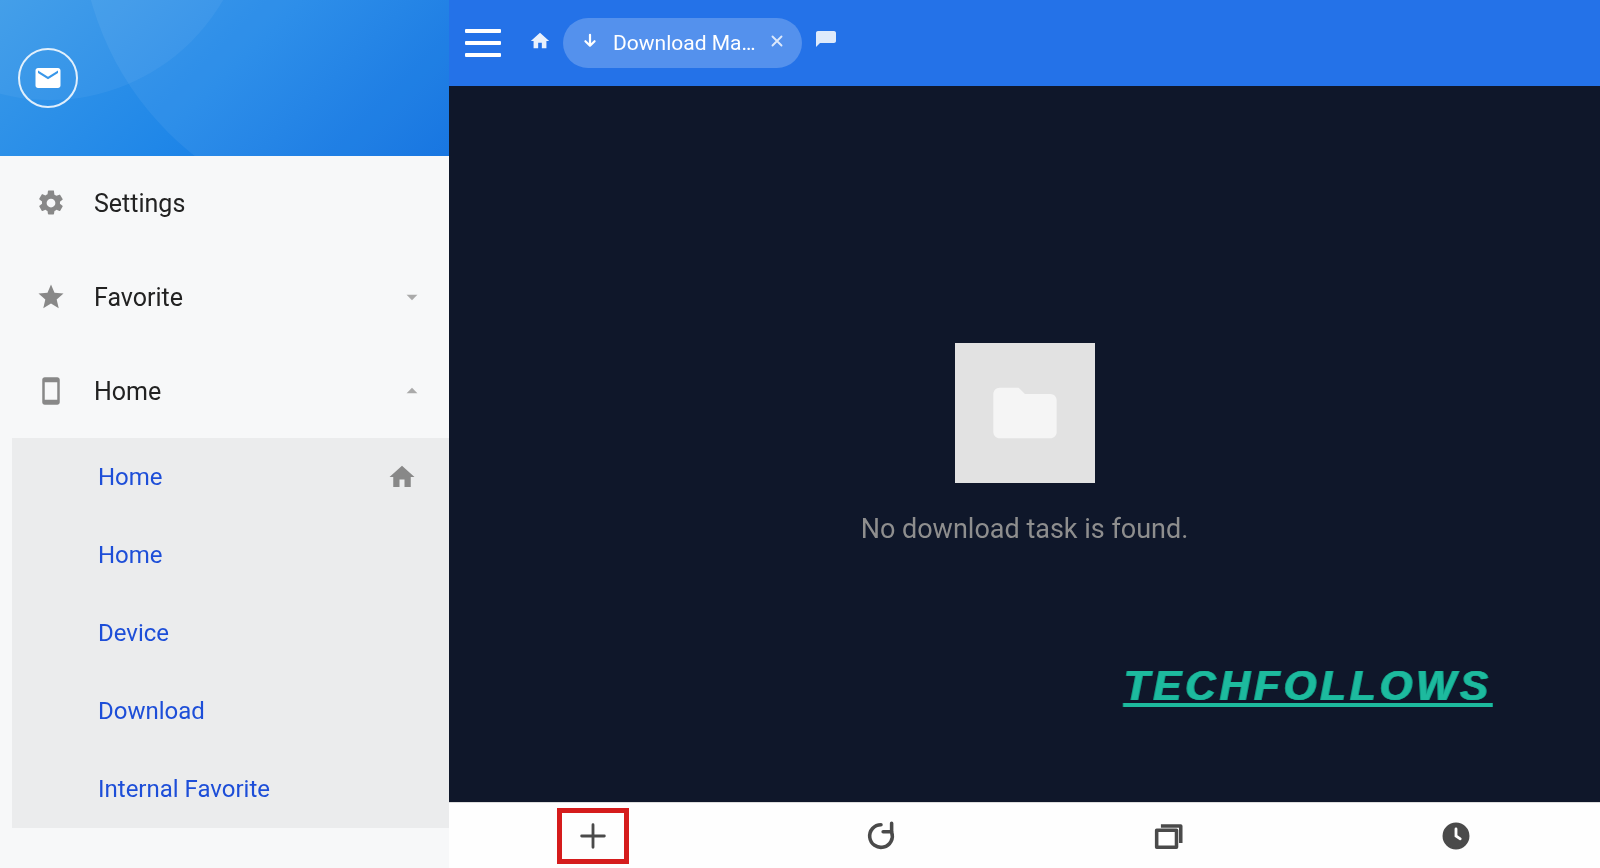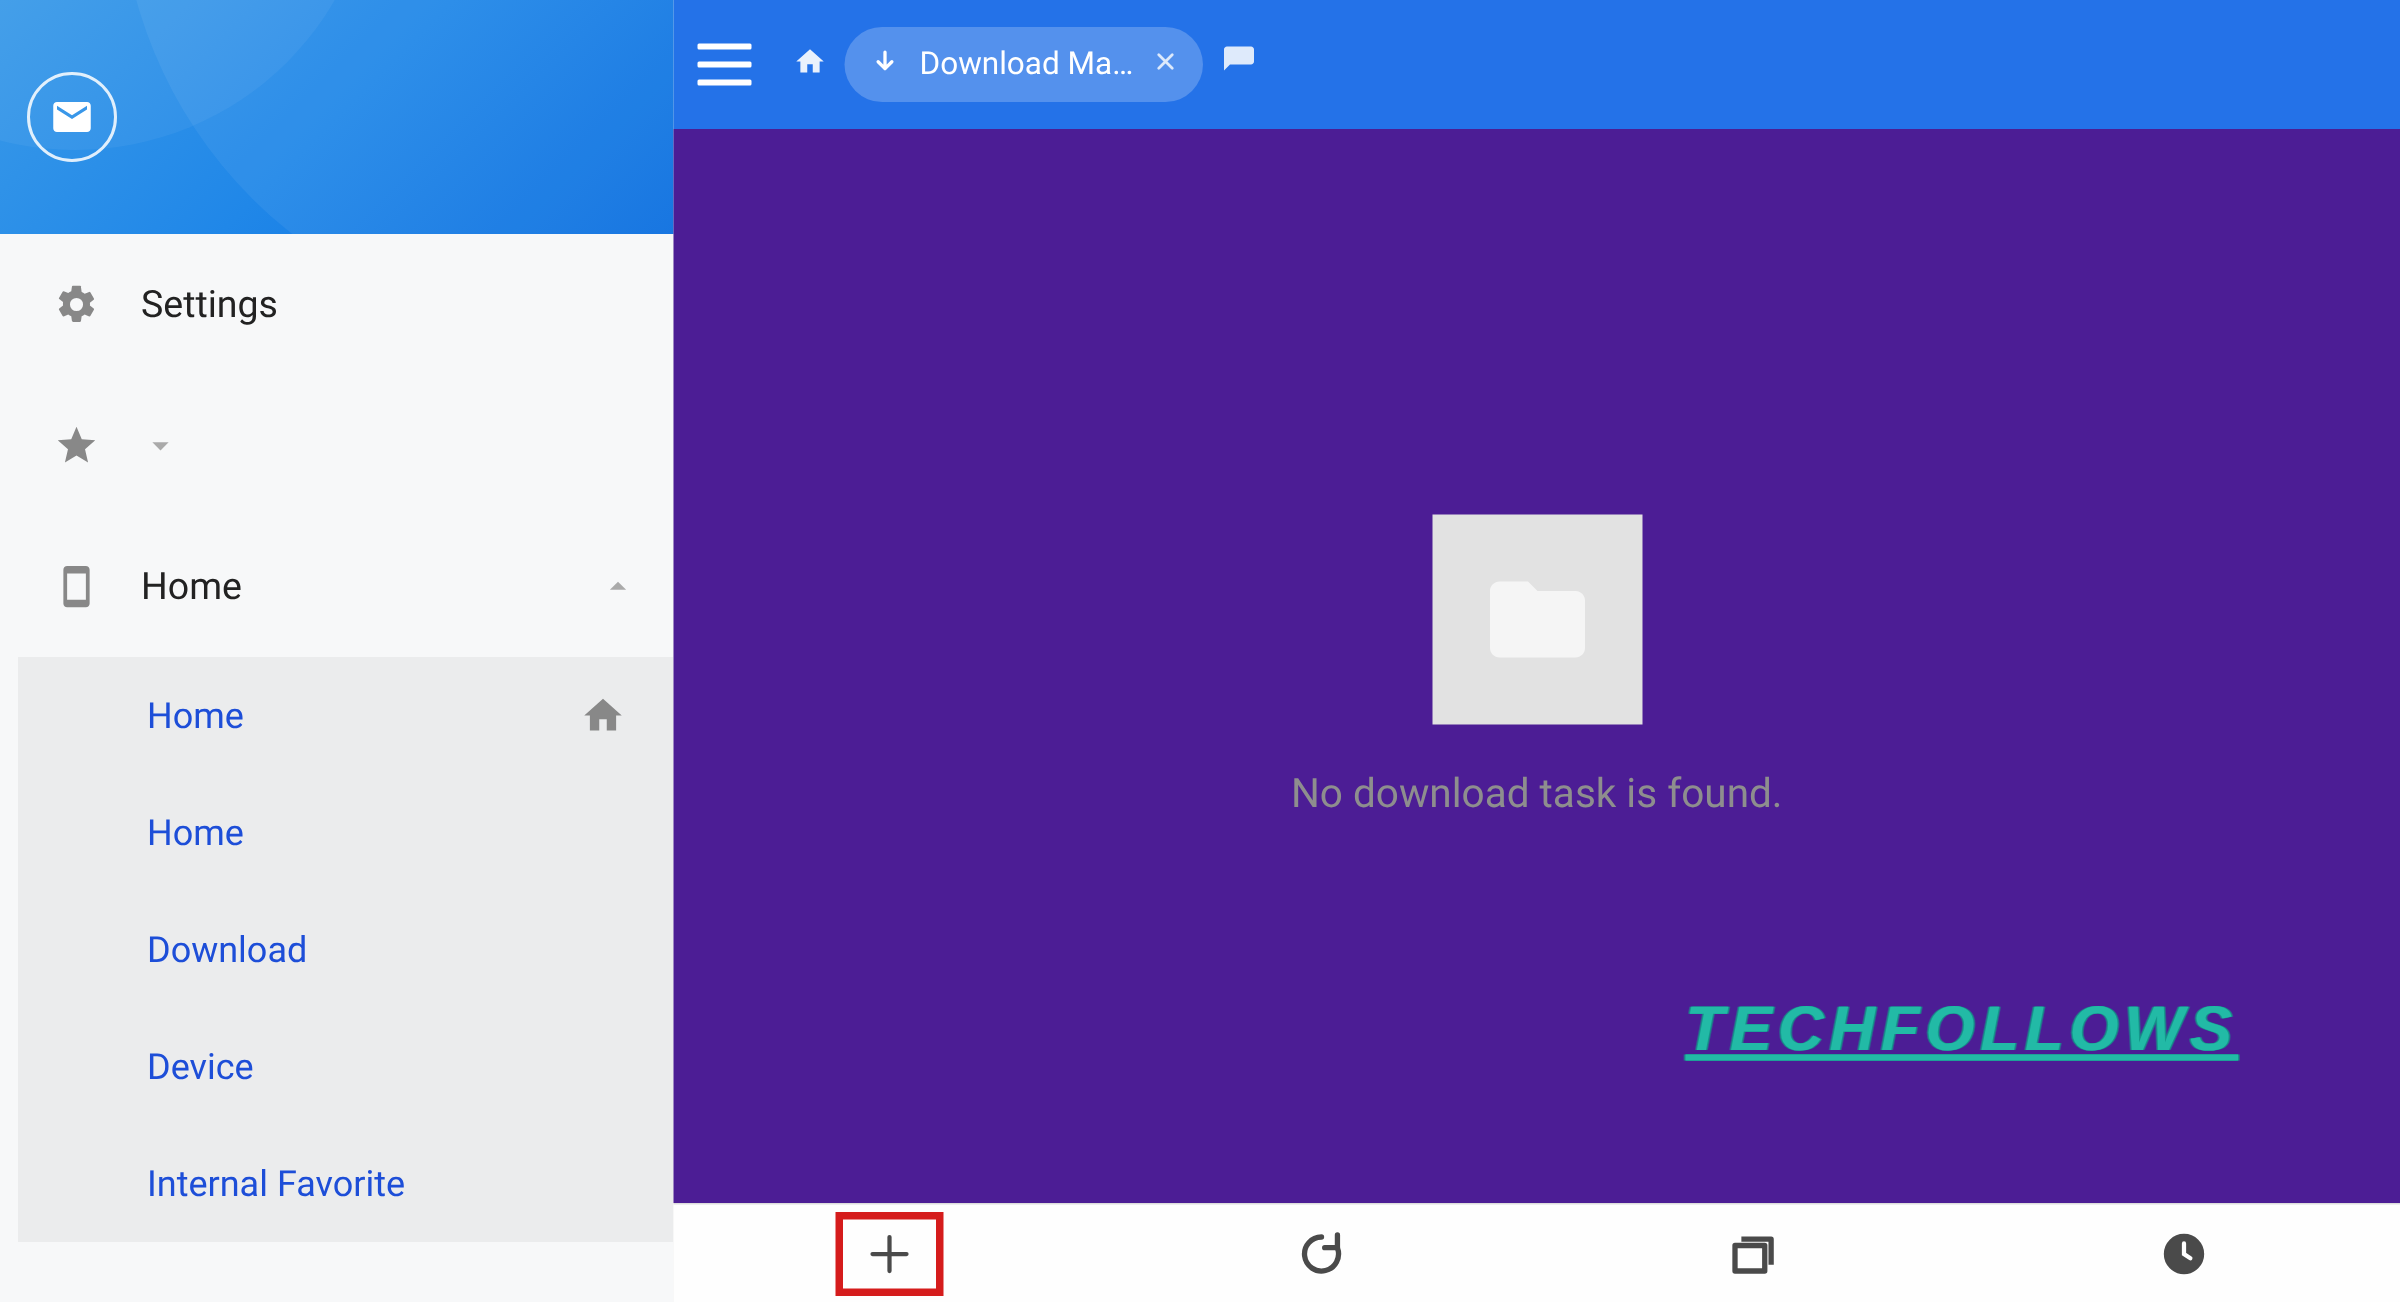--- a/index.html
+++ b/index.html
@@ -138,21 +138,21 @@
     .tab .tab-close { opacity: 0.8; cursor: pointer; }
     .tab .tab-close svg { width: 18px; height: 18px; stroke-width: 2.5; }
     .speech-icon svg { width: 24px; height: 24px; fill: #fff; opacity: 0.85; }
 
     .content {
       flex: 1;
       display: flex;
       flex-direction: column;
       align-items: center;
       justify-content: center;
-      background: #4c1d95;
+      background: #0f172a;
       position: relative;
     }
     .empty-folder {
       width: 140px;
       height: 140px;
       background: #e2e2e2;
       margin-bottom: 30px;
       display: flex;
       align-items: center;
       justify-content: center;
@@ -217,20 +217,21 @@
       </span>
       <span class="mi-label">Settings</span>
     </div>
 
     <div class="menu-item">
       <span class="mi-icon">
         <svg viewBox="0 0 24 24">
             <path d="M12 17.27L18.18 21l-1.64-7.03L22 9.24l-7.19-.61L12 2 9.19 8.63 2 9.24l5.46 4.73L5.82 21z"></path>
           </svg>
       </span>
+      <span class="mi-label">Favorite</span>
       <svg class="chev" viewBox="0 0 24 24">
           <path d="M7 10l5 5 5-5z"></path>
         </svg>
     </div>
 
     <div class="menu-item">
       <span class="mi-icon">
         <svg viewBox="0 0 24 24">
             <path d="M17 1H7c-1.1 0-2 .9-2 2v18c0 1.1.9 2 2 2h10c1.1 0 2-.9 2-2V3c0-1.1-.9-2-2-2zm0 18H7V5h10v14z"></path>
           </svg>
@@ -245,24 +246,24 @@
       <div class="sub-item">
         <span class="si-label">Home</span>
         <svg class="home-ind" viewBox="0 0 24 24">
             <path d="M10 20v-6h4v6h5v-8h3L12 3 2 12h3v8z"></path>
           </svg>
       </div>
       <div class="sub-item">
         <span class="si-label">Home</span>
       </div>
       <div class="sub-item">
+        <span class="si-label">Device</span>
+      </div>
+      <div class="sub-item">
         <span class="si-label">Download</span>
-      </div>
-      <div class="sub-item">
-        <span class="si-label">Device</span>
       </div>
       <div class="sub-item">
         <span class="si-label">Internal Favorite</span>
       </div>
     </div>
   </div>
 </div>
 
 <div class="main">
   <div class="topbar">

